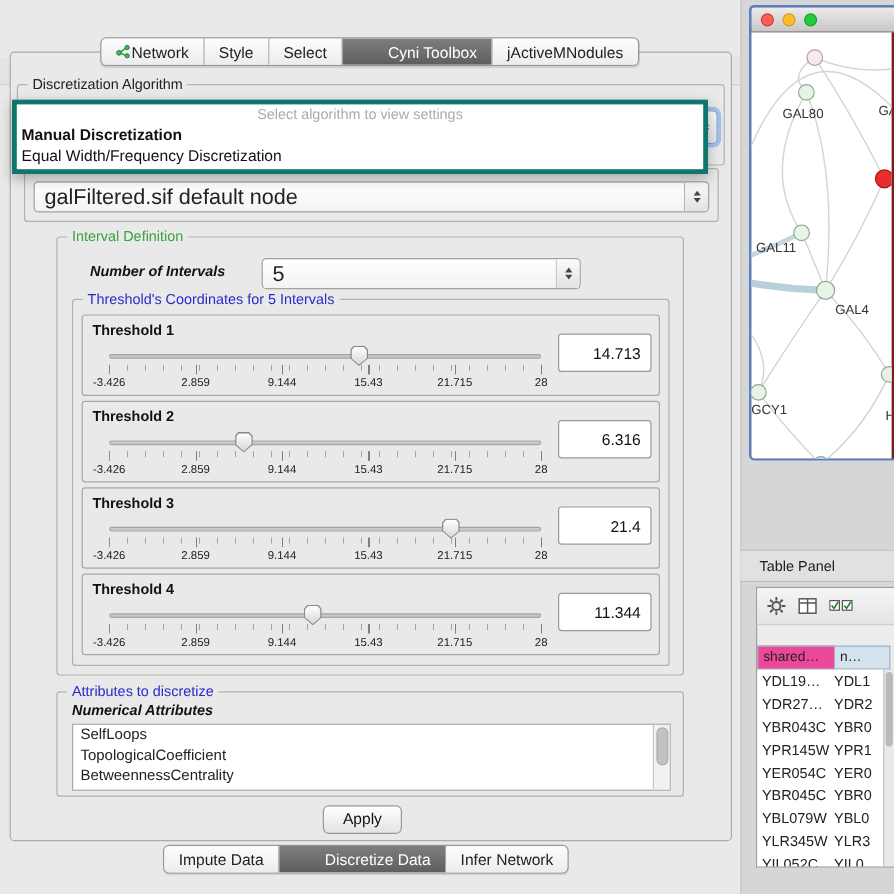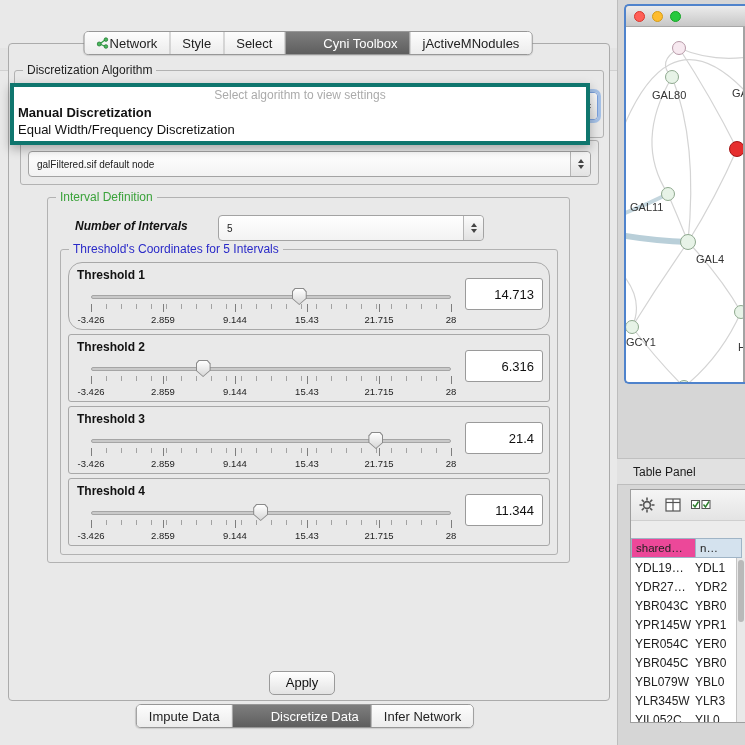--- a/index.html
+++ b/index.html
@@ -22,21 +22,21 @@
   .top-tabs{left:308px;top:31px;transform:translateX(-50%);z-index:20;}
   .bottom-tabs{left:305px;top:704px;transform:translateX(-50%);}
 
   
   .group{position:absolute;border:1px solid #b2b2b2;border-radius:3px;}
   .gtitle{position:absolute;top:-8px;left:8px;background:#e9e9e9;padding:0 4px;font-size:12px;white-space:nowrap;}
   .gtitle.green{color:#3aa23a;}
   .gtitle.blue{color:#2a2ac8;}
 
   
-  .combo{position:absolute;background:linear-gradient(#ffffff,#f3f3f3);border:1px solid #a3a3a3;border-radius:4px;font-size:10px;display:flex;align-items:center;}
+  .combo{position:absolute;background:linear-gradient(#ffffff,#f3f3f3);border:1px solid #a3a3a3;border-radius:4px;font-size:18px;display:flex;align-items:center;}
   .combo .cval{padding-left:8px;flex:1;white-space:nowrap;overflow:hidden;}
   .stepper{position:absolute;right:0;top:0;bottom:0;width:19px;border-left:1px solid #b5b5b5;background:linear-gradient(#fbfbfb,#e2e2e2);
            border-radius:0 4px 4px 0;display:flex;flex-direction:column;align-items:center;justify-content:center;gap:2px;}
   .arr-up{width:0;height:0;border-left:3.5px solid transparent;border-right:3.5px solid transparent;border-bottom:4.5px solid #444;}
   .arr-dn{width:0;height:0;border-left:3.5px solid transparent;border-right:3.5px solid transparent;border-top:4.5px solid #444;}
   .focusring{box-shadow:0 0 0 3px rgba(110,160,230,.55);border-color:#7aa0dc;}
 
   
   .popup{position:absolute;left:10px;top:83px;width:572px;height:54px;background:#fff;border:4px solid #0f766e;
          box-shadow:0 4px 10px rgba(0,0,0,.28);z-index:60;}
@@ -64,21 +64,21 @@
   .attr-list{position:absolute;left:12px;top:26px;width:497px;height:54px;background:#fff;border:1px solid #a8a8a8;overflow:hidden;}
   .attr-list .li{font-size:12.5px;line-height:17px;padding-left:6px;white-space:nowrap;}
   .vsb{position:absolute;right:0;top:0;bottom:0;width:13px;background:#f1f1f1;border-left:1px solid #c9c9c9;}
   .vsb .vthumb{position:absolute;left:1.5px;right:1.5px;top:2px;height:30px;background:#c2c2c2;border-radius:5px;border:1px solid #ababab;}
 
   .apply-btn{position:absolute;left:269px;top:671px;width:64px;height:22px;border:1px solid #9a9a9a;border-radius:5px;
              background:linear-gradient(#ffffff,#e3e3e3);font-size:13px;text-align:center;line-height:22px;color:#111;}
 
   
   .net-window{position:absolute;left:624px;top:4px;width:121px;height:380px;border:2px solid #4f83cc;border-right:none;
-              border-radius:5px 0 0 5px;background:#a3a3a3;overflow:hidden;box-sizing:border-box;}
+              border-radius:5px 0 0 5px;background:#7f1d1d;overflow:hidden;box-sizing:border-box;}
   .net-titlebar{height:20px;background:linear-gradient(#ececec,#c7c7c7);border-bottom:1px solid #a8a8a8;display:flex;align-items:center;gap:7px;padding-left:8px;}
   .light{width:11px;height:11px;border-radius:50%;box-sizing:border-box;}
   .light.red{background:#ff5f57;border:1px solid #d8372e;}
   .light.yellow{background:#febc2e;border:1px solid #d39c18;}
   .light.green{background:#27c93f;border:1px solid #17a427;}
   .net-content{position:relative;width:117px;height:426px;background:#fff;overflow:hidden;}
   .node{position:absolute;width:14px;height:14px;border-radius:50%;background:#e7f3e7;border:1px solid #8fa98f;box-sizing:border-box;}
   .node.pink{background:#f7e9f0;border-color:#b79aa8;}
   .node.red{width:16px;height:16px;background:#e62e2e;border-color:#a31515;}
   .nlabel{position:absolute;font-size:11px;color:#333;white-space:nowrap;}
@@ -186,21 +186,21 @@
       <span class="stepper">
           <i class="arr-up"></i>
           <i class="arr-dn"></i>
         </span>
     </div>
 
     <div class="group" style="left:60px;top:249px;width:496px;height:304px;">
       <span class="gtitle blue">Threshold's Coordinates for 5 Intervals</span>
     </div>
 
-    <div class="thr" style="top:262px;border-radius:14px;">
+    <div class="thr" style="top:262px;">
       <div class="thr-label">Threshold 1</div>
       <div class="slider">
         <div class="track"></div>
         <div class="minor-ticks"></div>
         <div class="major-ticks"></div>
         <span class="tl" style="left:0%">-3.426</span>
         <span class="tl" style="left:20%">2.859</span>
         <span class="tl" style="left:40%">9.144</span>
         <span class="tl" style="left:60%">15.43</span>
         <span class="tl" style="left:80%">21.715</span>
@@ -254,20 +254,32 @@
         <span class="tl" style="left:20%">2.859</span>
         <span class="tl" style="left:40%">9.144</span>
         <span class="tl" style="left:60%">15.43</span>
         <span class="tl" style="left:80%">21.715</span>
         <span class="tl" style="left:100%">28</span>
         <div class="thumb" style="left:calc(47% - 7px);"></div>
       </div>
       <div class="thr-value">11.344</div>
     </div>
 
+    <div class="group" style="left:47px;top:576px;width:521px;height:86px;">
+      <span class="gtitle blue">Attributes to discretize</span>
+      <span class="lbl bold" style="left:12px;top:8px;">Numerical Attributes</span>
+      <div class="attr-list">
+        <div class="li">SelfLoops</div>
+        <div class="li">TopologicalCoefficient</div>
+        <div class="li">BetweennessCentrality</div>
+        <div class="vsb">
+            <div class="vthumb"></div>
+          </div>
+      </div>
+    </div>
 
     <div class="apply-btn">Apply</div>
 
     <nav class="seg bottom-tabs">
       <div class="tab">
           <span>Impute Data</span>
         </div>
       <div class="tab sel">
           <span>Discretize Data</span>
         </div>

